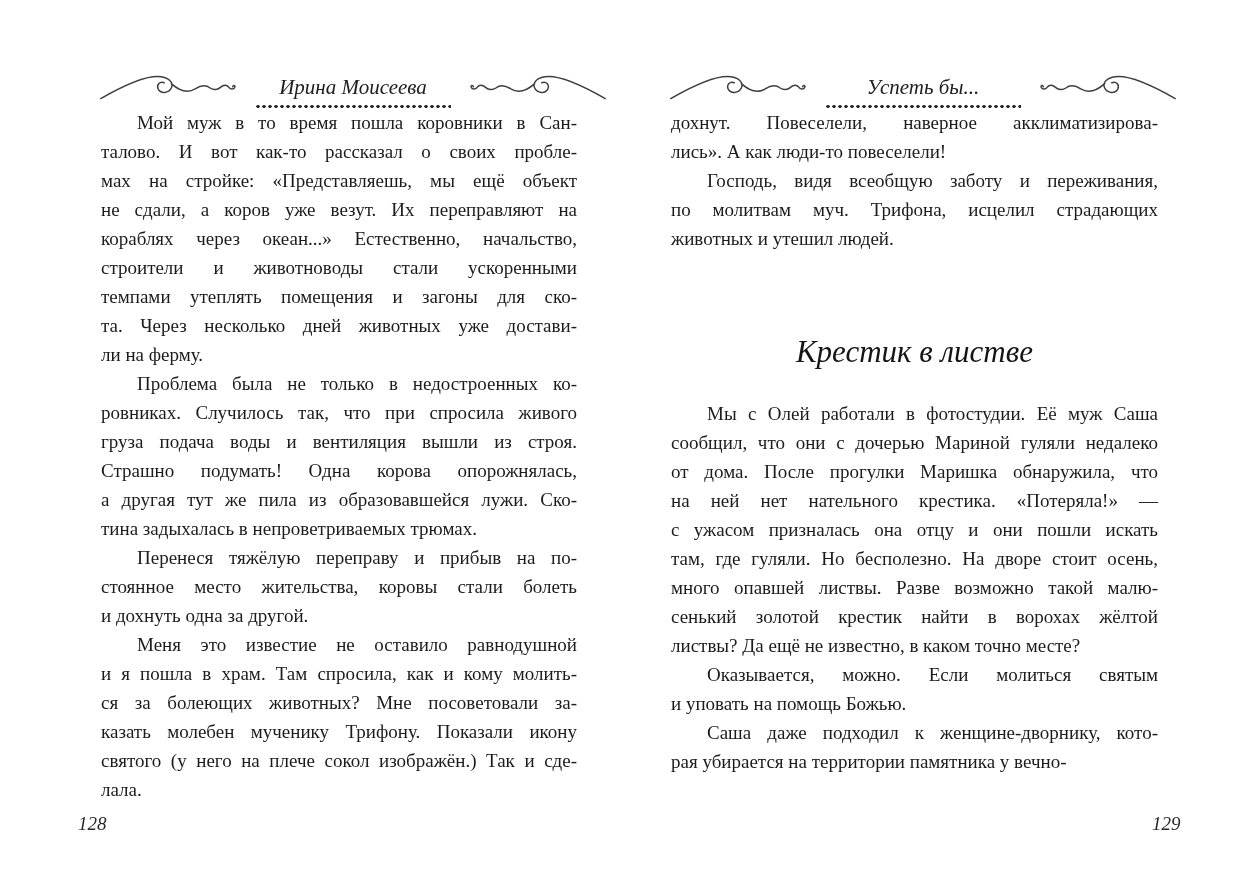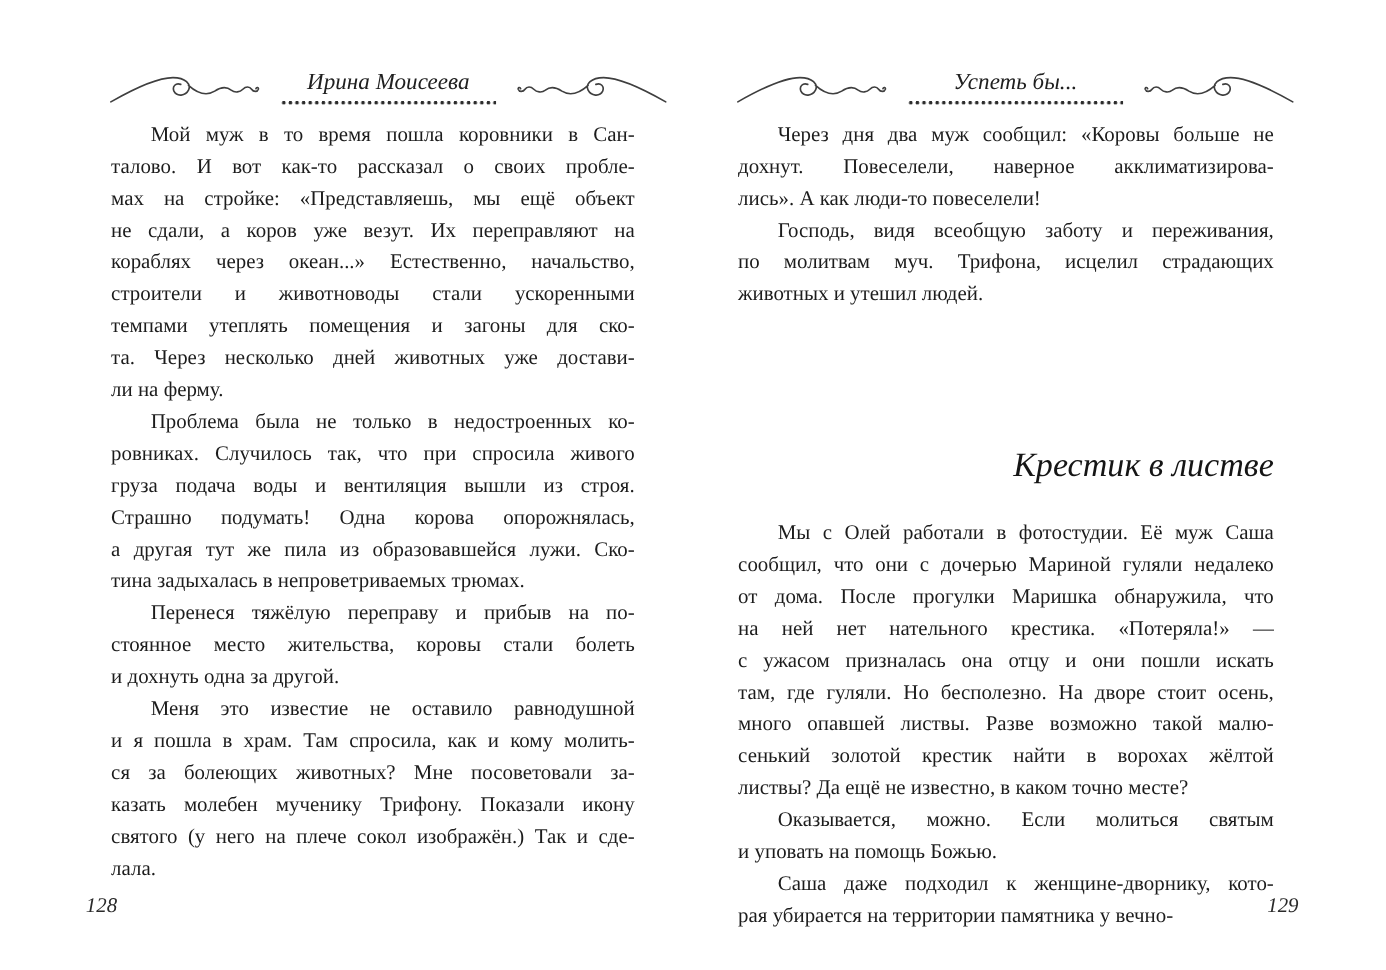--- a/index.html
+++ b/index.html
@@ -26,21 +26,21 @@
   .page.left  { left: 101px; width: 476px; }
   .page.right { left: 671px; width: 487px; }
 
   .page-header {
     position: absolute;
     top: 62px;
     left: -2px;
     right: -2px;
     height: 46px;
     display: flex;
-    align-items: flex-start;
+    align-items: flex-end;
     justify-content: space-between;
   }
   .flourish { flex: 0 0 auto; display: block; }
   .flourish.flip { transform: scaleX(-1); }
   .header-center {
     flex: 1 1 auto;
     display: flex;
     flex-direction: column;
     align-items: center;
     justify-content: center;
@@ -75,22 +75,22 @@
     text-align: justify;
     text-align-last: justify;
   }
   .para-line.first { text-indent: 36px; }
   .para-line.last  { text-align-last: left; }
 
   .section-title {
     font-style: italic;
     font-size: 31px;
     line-height: 42px;
-    text-align: right;
-    margin-top: 120px;
+    text-align: center;
+    margin-top: 78px;
     margin-bottom: 26px;
     color: #151515;
   }
 
   .pagenum {
     position: absolute;
     top: 812px;
     font-style: italic;
     font-size: 19px;
     line-height: 24px;
@@ -161,21 +161,20 @@
         <div class="dotted"></div>
       </div>
       <svg class="flourish flip" width="150" height="40" viewBox="0 0 170 44">
         <path d="M2 34 C30 18 52 9 66 9 C79 9 85 16 82 22 C79 28 70 29 67 23 C65 18 69 14 74 16
                  M82 17 C92 26 101 28 109 23 C115 19 121 18 126 22 C130 25 135 24 138 21
                  C141 18 145 18 147 21 C149 24 153 24 154 21 C154.5 19 152 18.5 151.5 20.5" fill="none" stroke="#3f3f3f" stroke-width="1.7" stroke-linecap="round"></path>
       </svg>
     </div>
     <div class="page-body">
       <div>
-          <div class="para-line first">Через дня два муж сообщил: «Коровы больше не</div>
           <div class="para-line">дохнут. Повеселели, наверное акклиматизирова-</div>
           <div class="para-line last">лись». А как люди-то повеселели!</div>
           <div class="para-line first">Господь, видя всеобщую заботу и переживания,</div>
           <div class="para-line">по молитвам муч. Трифона, исцелил страдающих</div>
           <div class="para-line last">животных и утешил людей.</div>
         </div>
       <div class="section-title">Крестик в листве</div>
       <div>
           <div class="para-line first">Мы с Олей работали в фотостудии. Её муж Саша</div>
           <div class="para-line">сообщил, что они с дочерью Мариной гуляли недалеко</div>

